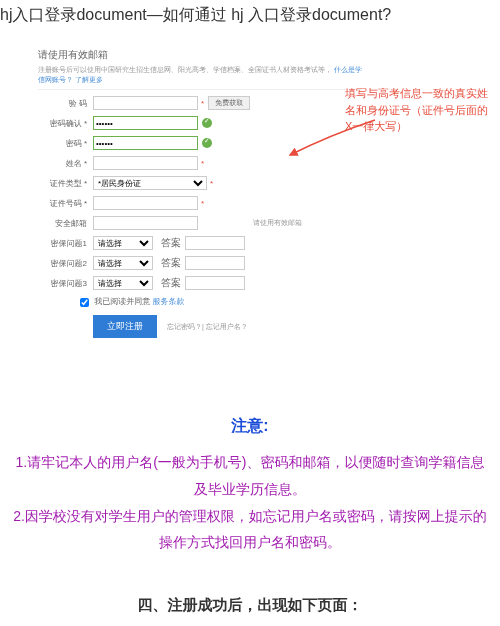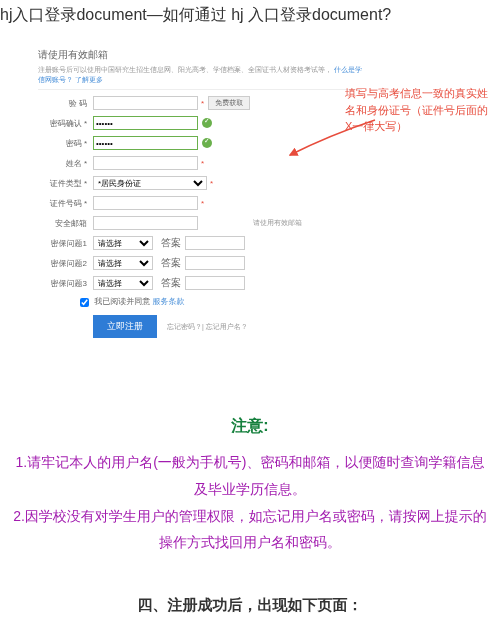--- a/index.html
+++ b/index.html
@@ -177,21 +177,21 @@
       pointer-events: none;
     }
     .notice-section {
       margin-top: 50px;
       padding: 0 10px;
       text-align: center;
     }
     .notice-title {
       font-size: 16px;
       font-weight: bold;
-      color: #15803d;
+      color: #1d4ed8;
       margin-bottom: 12px;
     }
     .notice-item {
       font-size: 14px;
       color: #a21caf;
       line-height: 1.9;
       text-align: center;
     }
     .section-four {
       margin-top: 40px;

